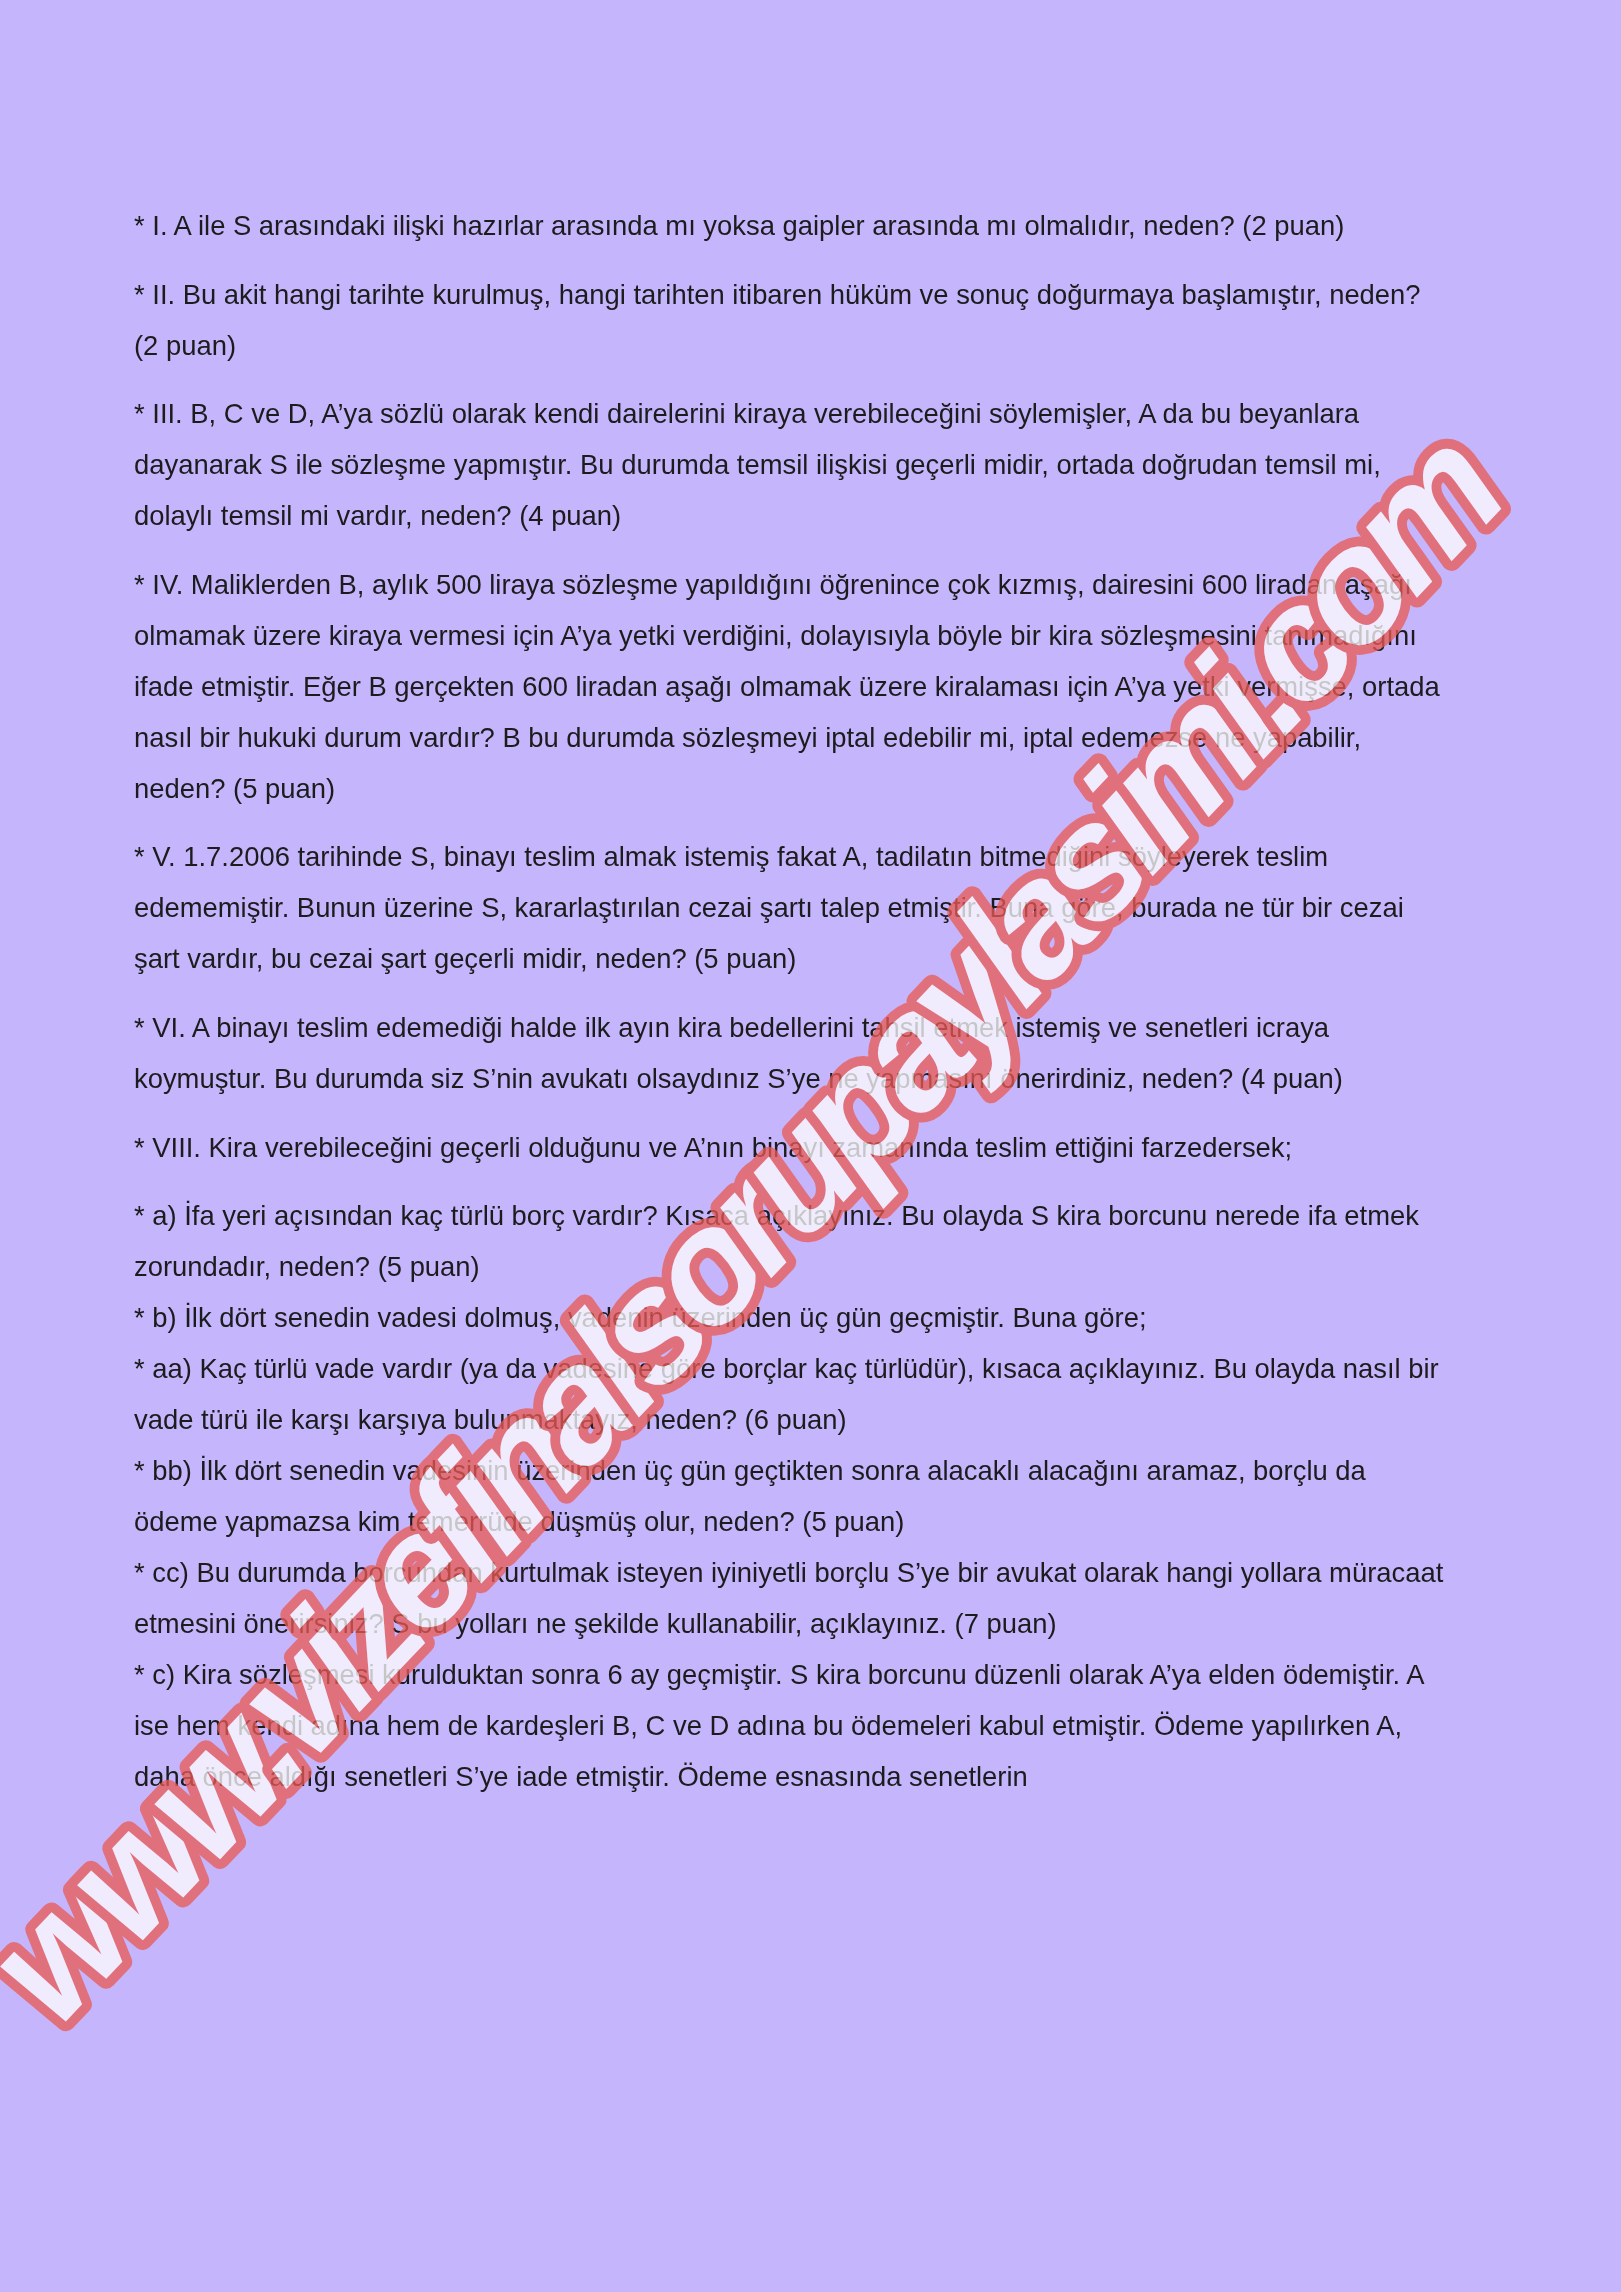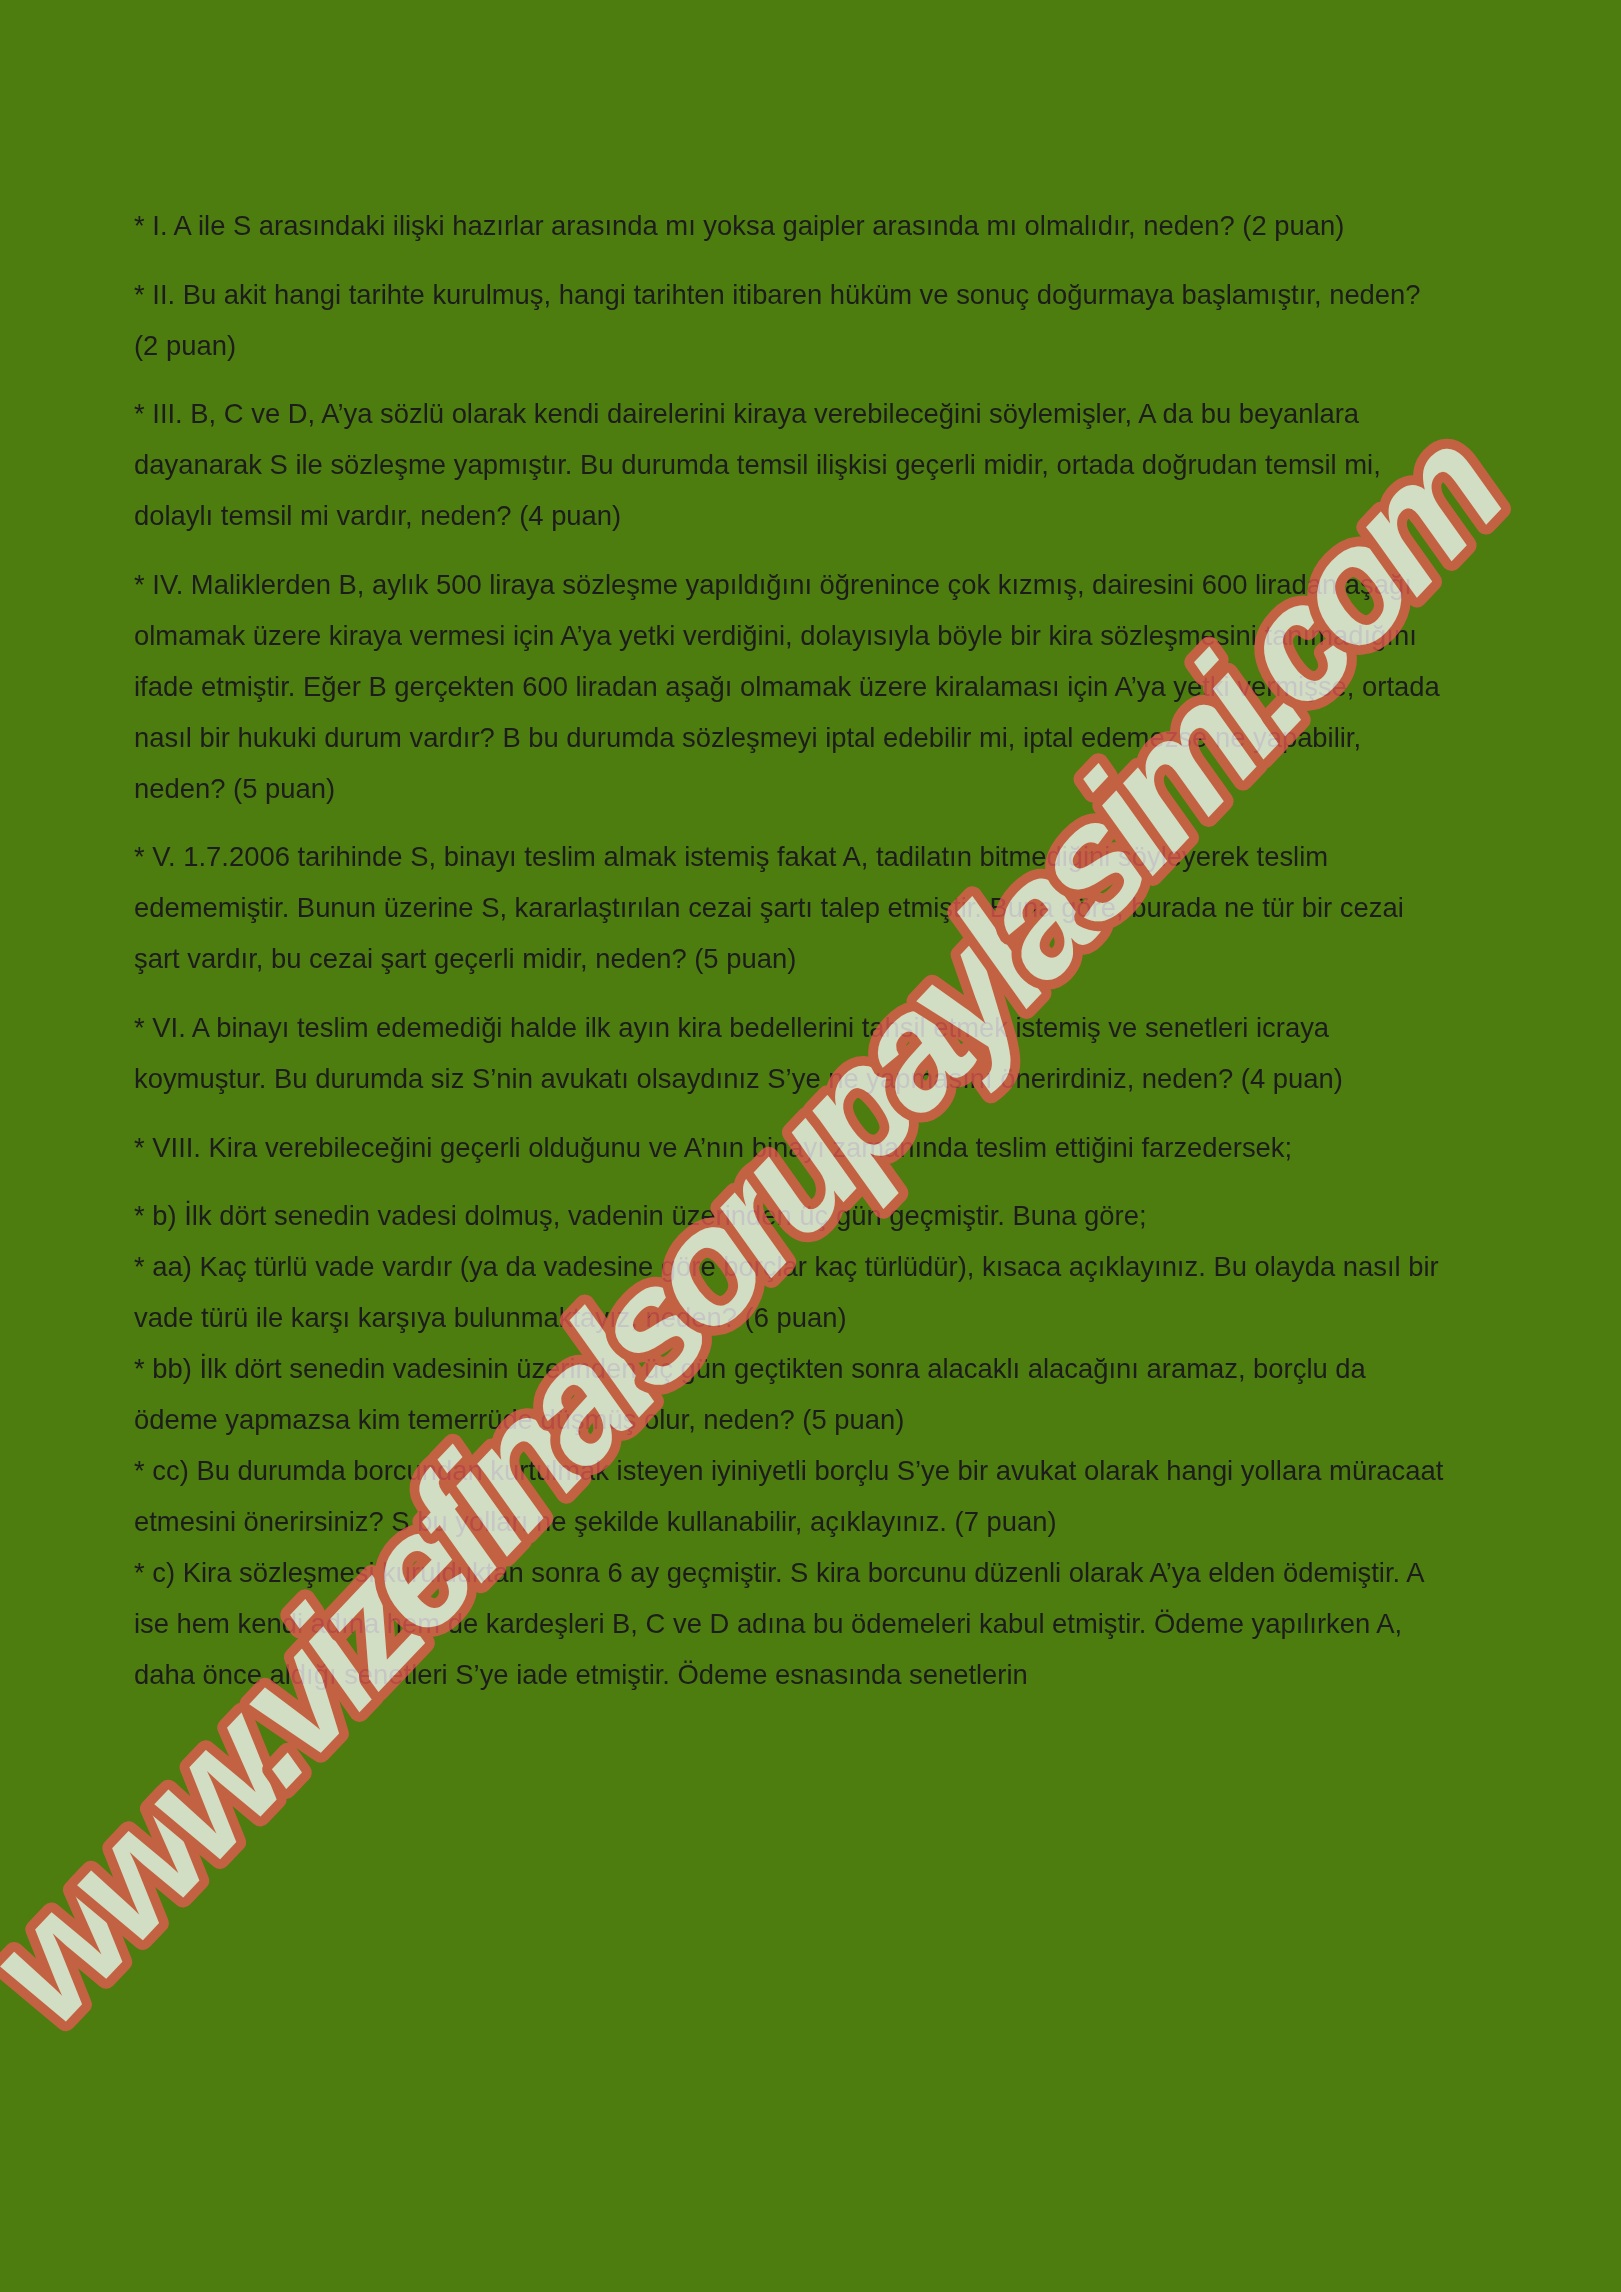--- a/index.html
+++ b/index.html
@@ -4,21 +4,21 @@
 <style>
   html, body {
     margin: 0;
     padding: 0;
     background: #ffffff;
   }
   .page {
     position: relative;
     width: 1621px;
     height: 2293px;
-    background: #4d7c0f;
+    background: #c4b5fd;
     overflow: hidden;
     font-family: "Liberation Sans", "DejaVu Sans", sans-serif;
   }
   .content {
     position: absolute;
     left: 134px;
     top: 200px;
     width: 1311px;
     font-size: 27.4px;
     line-height: 51px;
@@ -50,20 +50,21 @@
 <div class="page">
 
   <div class="content">
     <p class="q">* I. A ile S arasındaki ilişki hazırlar arasında mı yoksa gaipler arasında mı olmalıdır, neden? (2 puan)</p>
     <p class="q">* II. Bu akit hangi tarihte kurulmuş, hangi tarihten itibaren hüküm ve sonuç doğurmaya başlamıştır, neden? (2 puan)</p>
     <p class="q">* III. B, C ve D, A’ya sözlü olarak kendi dairelerini kiraya verebileceğini söylemişler, A da bu beyanlara dayanarak S ile sözleşme yapmıştır. Bu durumda temsil ilişkisi geçerli midir, ortada doğrudan temsil mi, dolaylı temsil mi vardır, neden? (4 puan)</p>
     <p class="q">* IV. Maliklerden B, aylık 500 liraya sözleşme yapıldığını öğrenince çok kızmış, dairesini 600 liradan aşağı olmamak üzere kiraya vermesi için A’ya yetki verdiğini, dolayısıyla böyle bir kira sözleşmesini tanımadığını ifade etmiştir. Eğer B gerçekten 600 liradan aşağı olmamak üzere kiralaması için A’ya yetki vermişse, ortada nasıl bir hukuki durum vardır? B bu durumda sözleşmeyi iptal edebilir mi, iptal edemezse ne yapabilir, neden? (5 puan)</p>
     <p class="q">* V. 1.7.2006 tarihinde S, binayı teslim almak istemiş fakat A, tadilatın bitmediğini söyleyerek teslim edememiştir. Bunun üzerine S, kararlaştırılan cezai şartı talep etmiştir. Buna göre, burada ne tür bir cezai şart vardır, bu cezai şart geçerli midir, neden? (5 puan)</p>
     <p class="q">* VI. A binayı teslim edemediği halde ilk ayın kira bedellerini tahsil etmek istemiş ve senetleri icraya koymuştur. Bu durumda siz S’nin avukatı olsaydınız S’ye ne yapmasını önerirdiniz, neden? (4 puan)</p>
     <p class="q">* VIII. Kira verebileceğini geçerli olduğunu ve A’nın binayı zamanında teslim ettiğini farzedersek;</p>
+    <p class="sub">* a) İfa yeri açısından kaç türlü borç vardır? Kısaca açıklayınız. Bu olayda S kira borcunu nerede ifa etmek zorundadır, neden? (5 puan)</p>
     <p class="sub">* b) İlk dört senedin vadesi dolmuş, vadenin üzerinden üç gün geçmiştir. Buna göre;</p>
     <p class="sub">* aa) Kaç türlü vade vardır (ya da vadesine göre borçlar kaç türlüdür), kısaca açıklayınız. Bu olayda nasıl bir vade türü ile karşı karşıya bulunmaktayız, neden? (6 puan)</p>
     <p class="sub">* bb) İlk dört senedin vadesinin üzerinden üç gün geçtikten sonra alacaklı alacağını aramaz, borçlu da ödeme yapmazsa kim temerrüde düşmüş olur, neden? (5 puan)</p>
     <p class="sub">* cc) Bu durumda borcundan kurtulmak isteyen iyiniyetli borçlu S’ye bir avukat olarak hangi yollara müracaat etmesini önerirsiniz? S bu yolları ne şekilde kullanabilir, açıklayınız. (7 puan)</p>
     <p class="sub">* c) Kira sözleşmesi kurulduktan sonra 6 ay geçmiştir. S kira borcunu düzenli olarak A’ya elden ödemiştir. A ise hem kendi adına hem de kardeşleri B, C ve D adına bu ödemeleri kabul etmiştir. Ödeme yapılırken A, daha önce aldığı senetleri S’ye iade etmiştir. Ödeme esnasında senetlerin</p>
   </div>
 
   <svg class="watermark-layer" width="1621" height="2293" viewBox="0 0 1654 2339" aria-hidden="true">
     <g opacity="0.75" transform="translate(58, 2072) rotate(-46.5)">
       <text x="0" y="0" font-family="Liberation Sans, DejaVu Sans, sans-serif" font-size="165" font-weight="bold" font-style="italic" fill="#ffffff" stroke="#eb5a53" stroke-width="20" stroke-linejoin="round" stroke-linecap="round" paint-order="stroke" textLength="2160" lengthAdjust="spacing">www.vizefinalsorupaylasimi.com</text>

